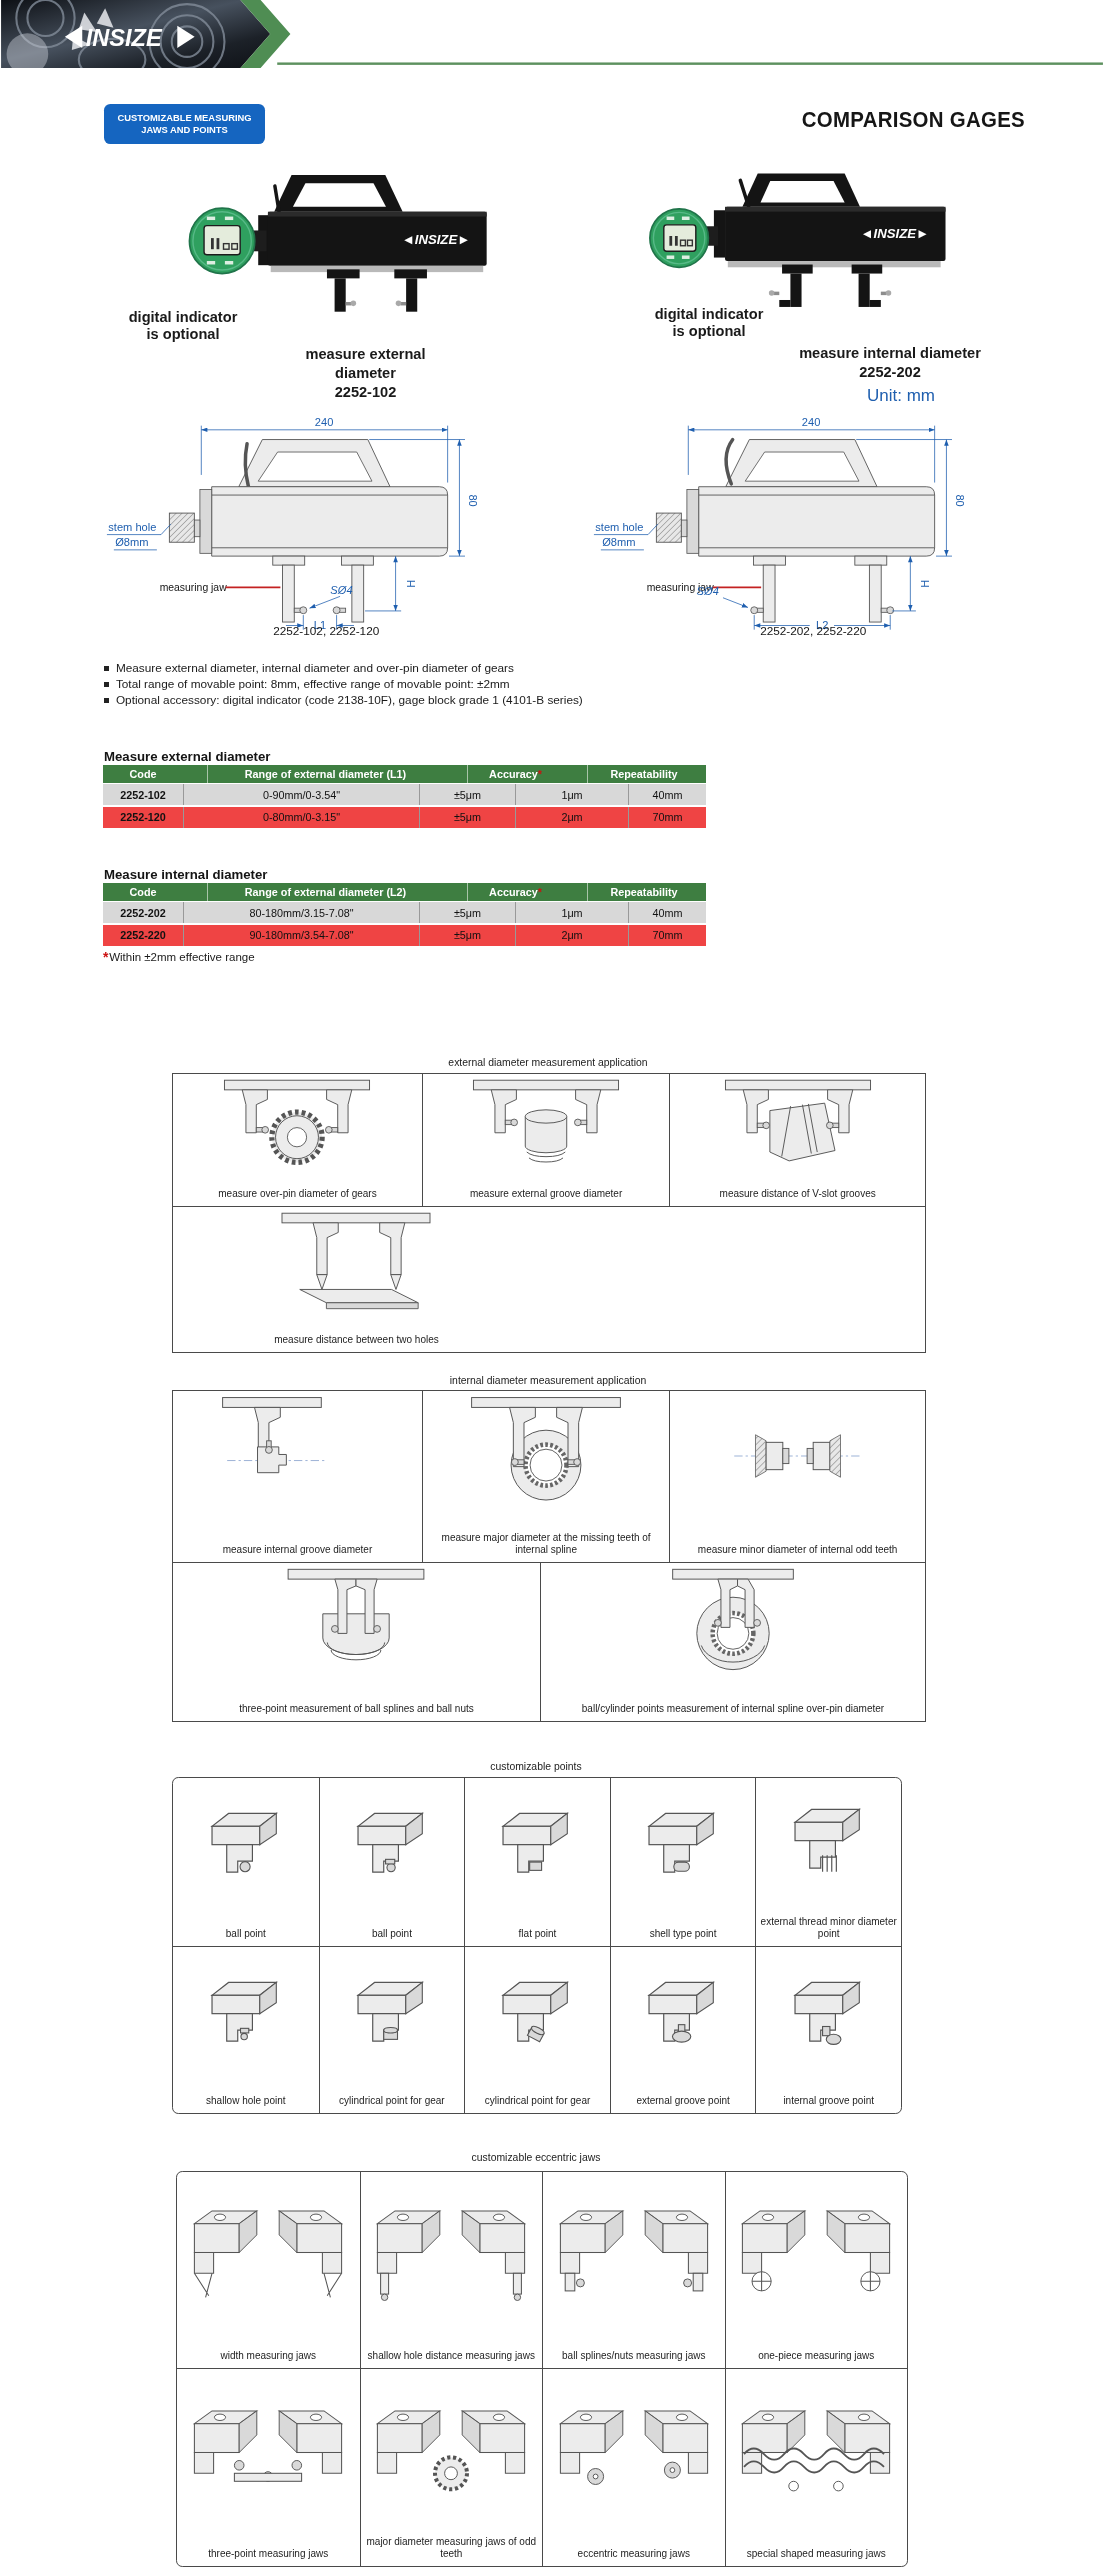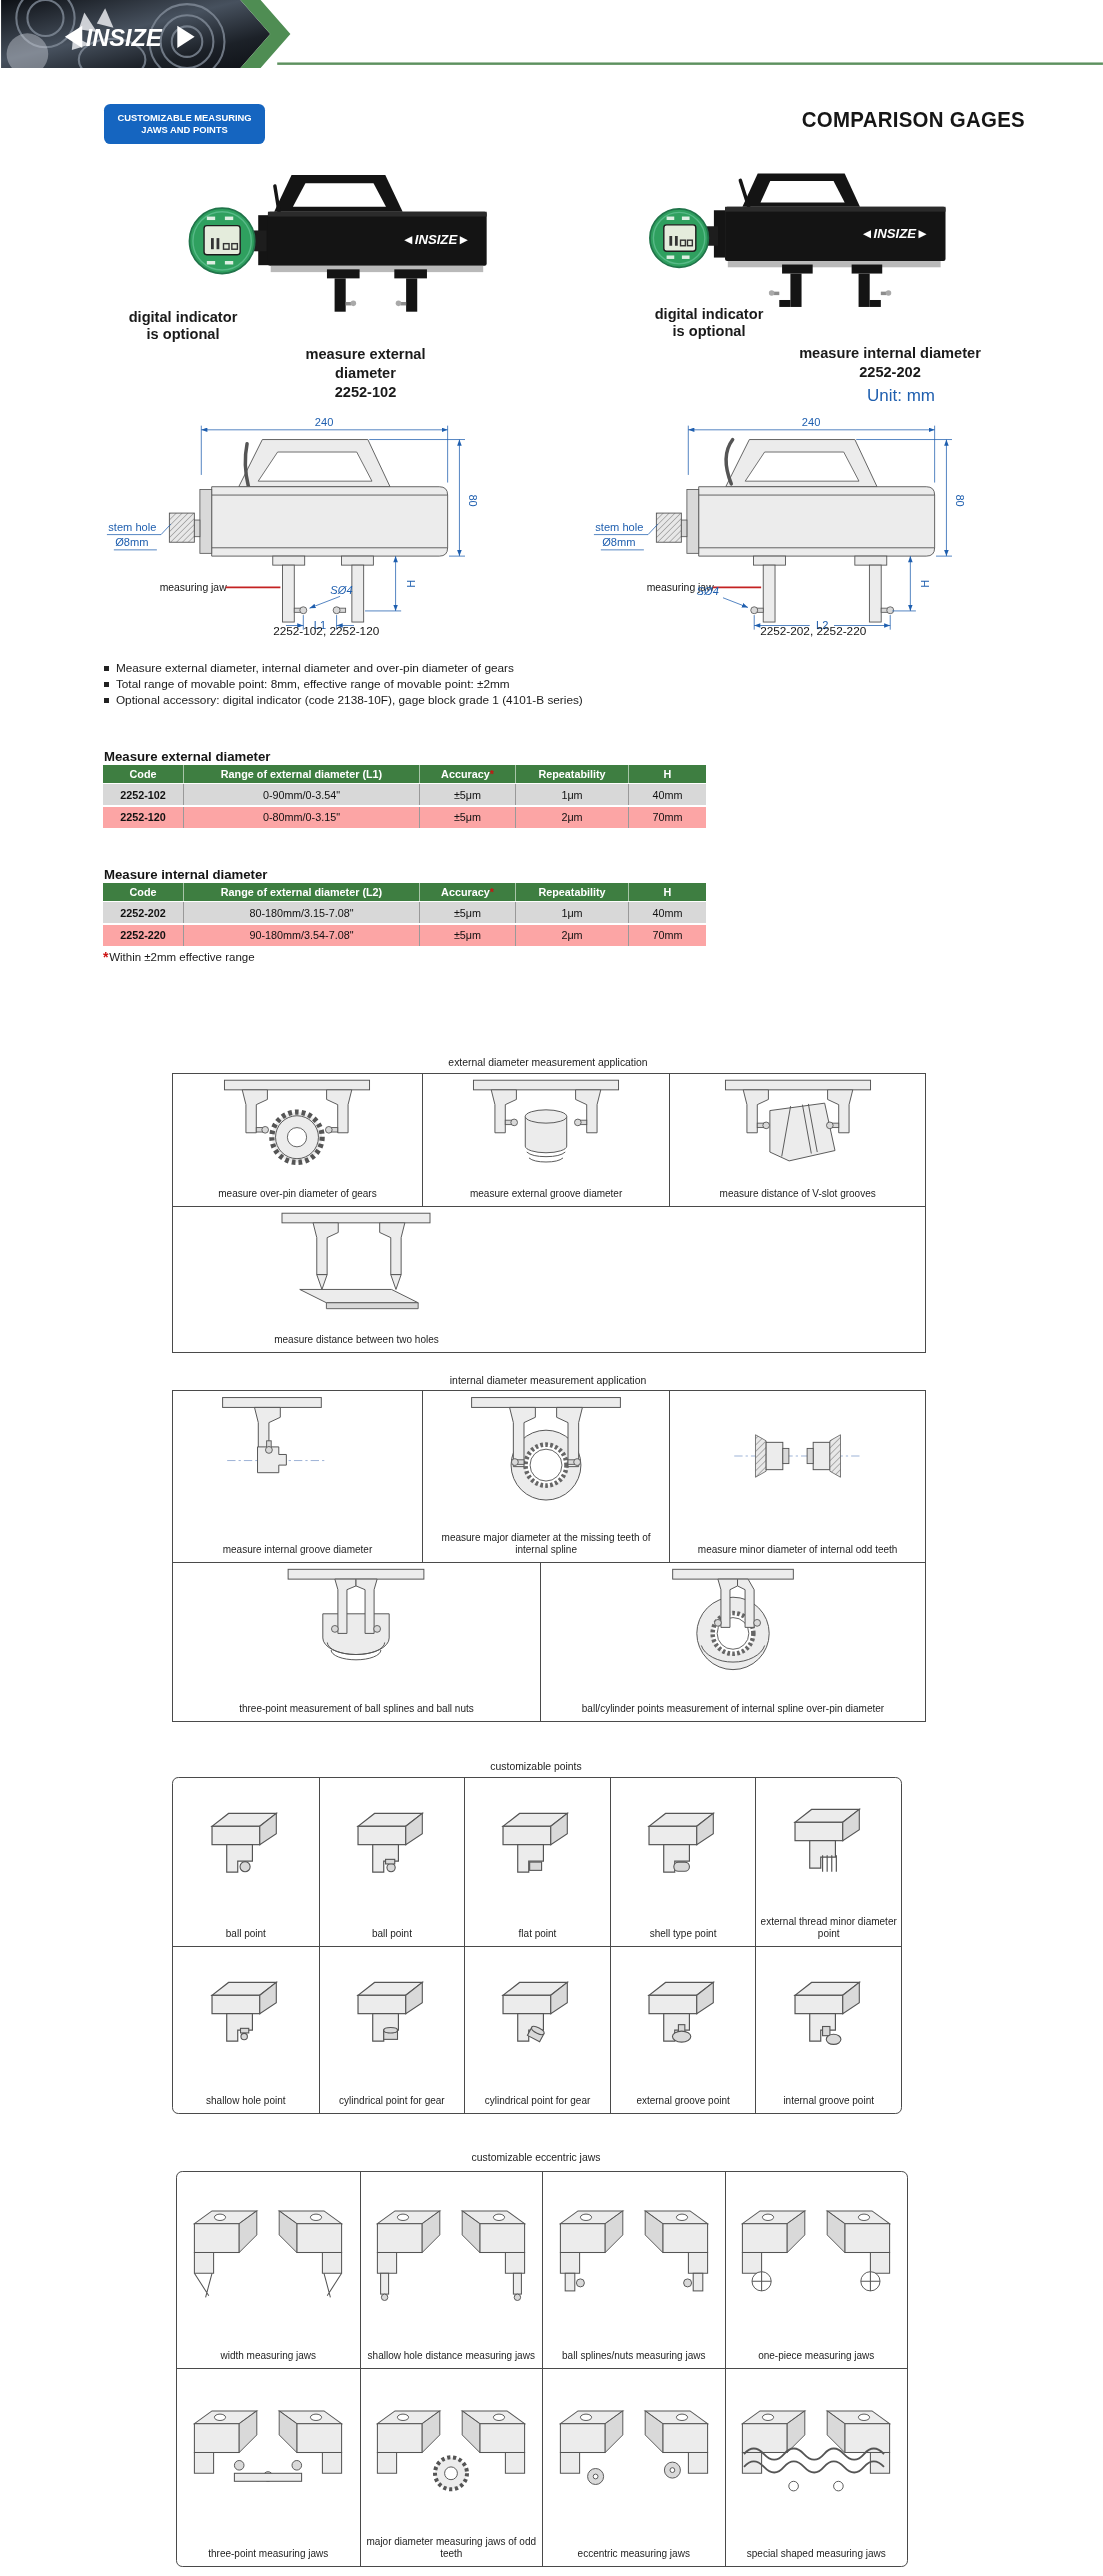--- a/index.html
+++ b/index.html
@@ -13,28 +13,28 @@
   .pcap{font-size:14.6px;font-weight:bold;line-height:19px;text-align:center;color:#1a1a1a;}
   .unit{font-size:17px;color:#1f5faf;}
   
   .feat{font-size:11.8px;line-height:15.3px;color:#1a1a1a;display:flex;align-items:flex-start;margin-bottom:0.7px;}
   .feat .sq{width:4.9px;height:4.9px;background:#222;margin:4.9px 7px 0 0;flex:0 0 auto;}
   .feat b{font-weight:normal;}
   
   .h2g{font-size:13.2px;font-weight:bold;color:#141414;}
   .spec{width:603px;}
   .spec .hdr,.spec .row{display:grid;grid-template-columns:80px 236px 96px 113px 78px;}
-  .spec .hdr{background:#3e7e41;height:18px;}
+  .spec .hdr{background:#3e7e41;height:18px;gap:24px;}
   .spec .hdr div{color:#fff;font-weight:bold;font-size:10.8px;display:flex;align-items:center;justify-content:center;}
   .spec .hdr div+div{border-left:0.7px solid rgba(255,255,255,.55);}
   .spec .row{height:21px;margin-top:1.4px;font-size:10.8px;}
   .spec .row div{display:flex;align-items:center;justify-content:center;height:100%;}
   .spec .row div+div{border-left:0.7px solid #999;}
   .spec .row div:first-child{font-weight:bold;}
-  .spec .odd{background:#d8d8d8;} .spec .even{background:#fca5a5;}
+  .spec .odd{background:#d8d8d8;} .spec .even{background:#ef4444;}
   .red{color:#cc1111;}
   .fnote{font-size:11.5px;color:#1a1a1a;}
   .fnote .star{color:#cc1111;font-weight:bold;font-size:14px;vertical-align:-1.4px;margin-right:0.7px;}
   
   .sect-title{font-size:10.4px;color:#222;text-align:center;}
   .agrid{border:1px solid #4a4a4a;background:#fff;}
   .agrid .grow{display:grid;}
   .agrid .cell{position:relative;}
   .agrid .cell+.cell{border-left:1px solid #4a4a4a;padding-left:44px;}
   .agrid .grow+.grow{border-top:1px solid #4a4a4a;}

